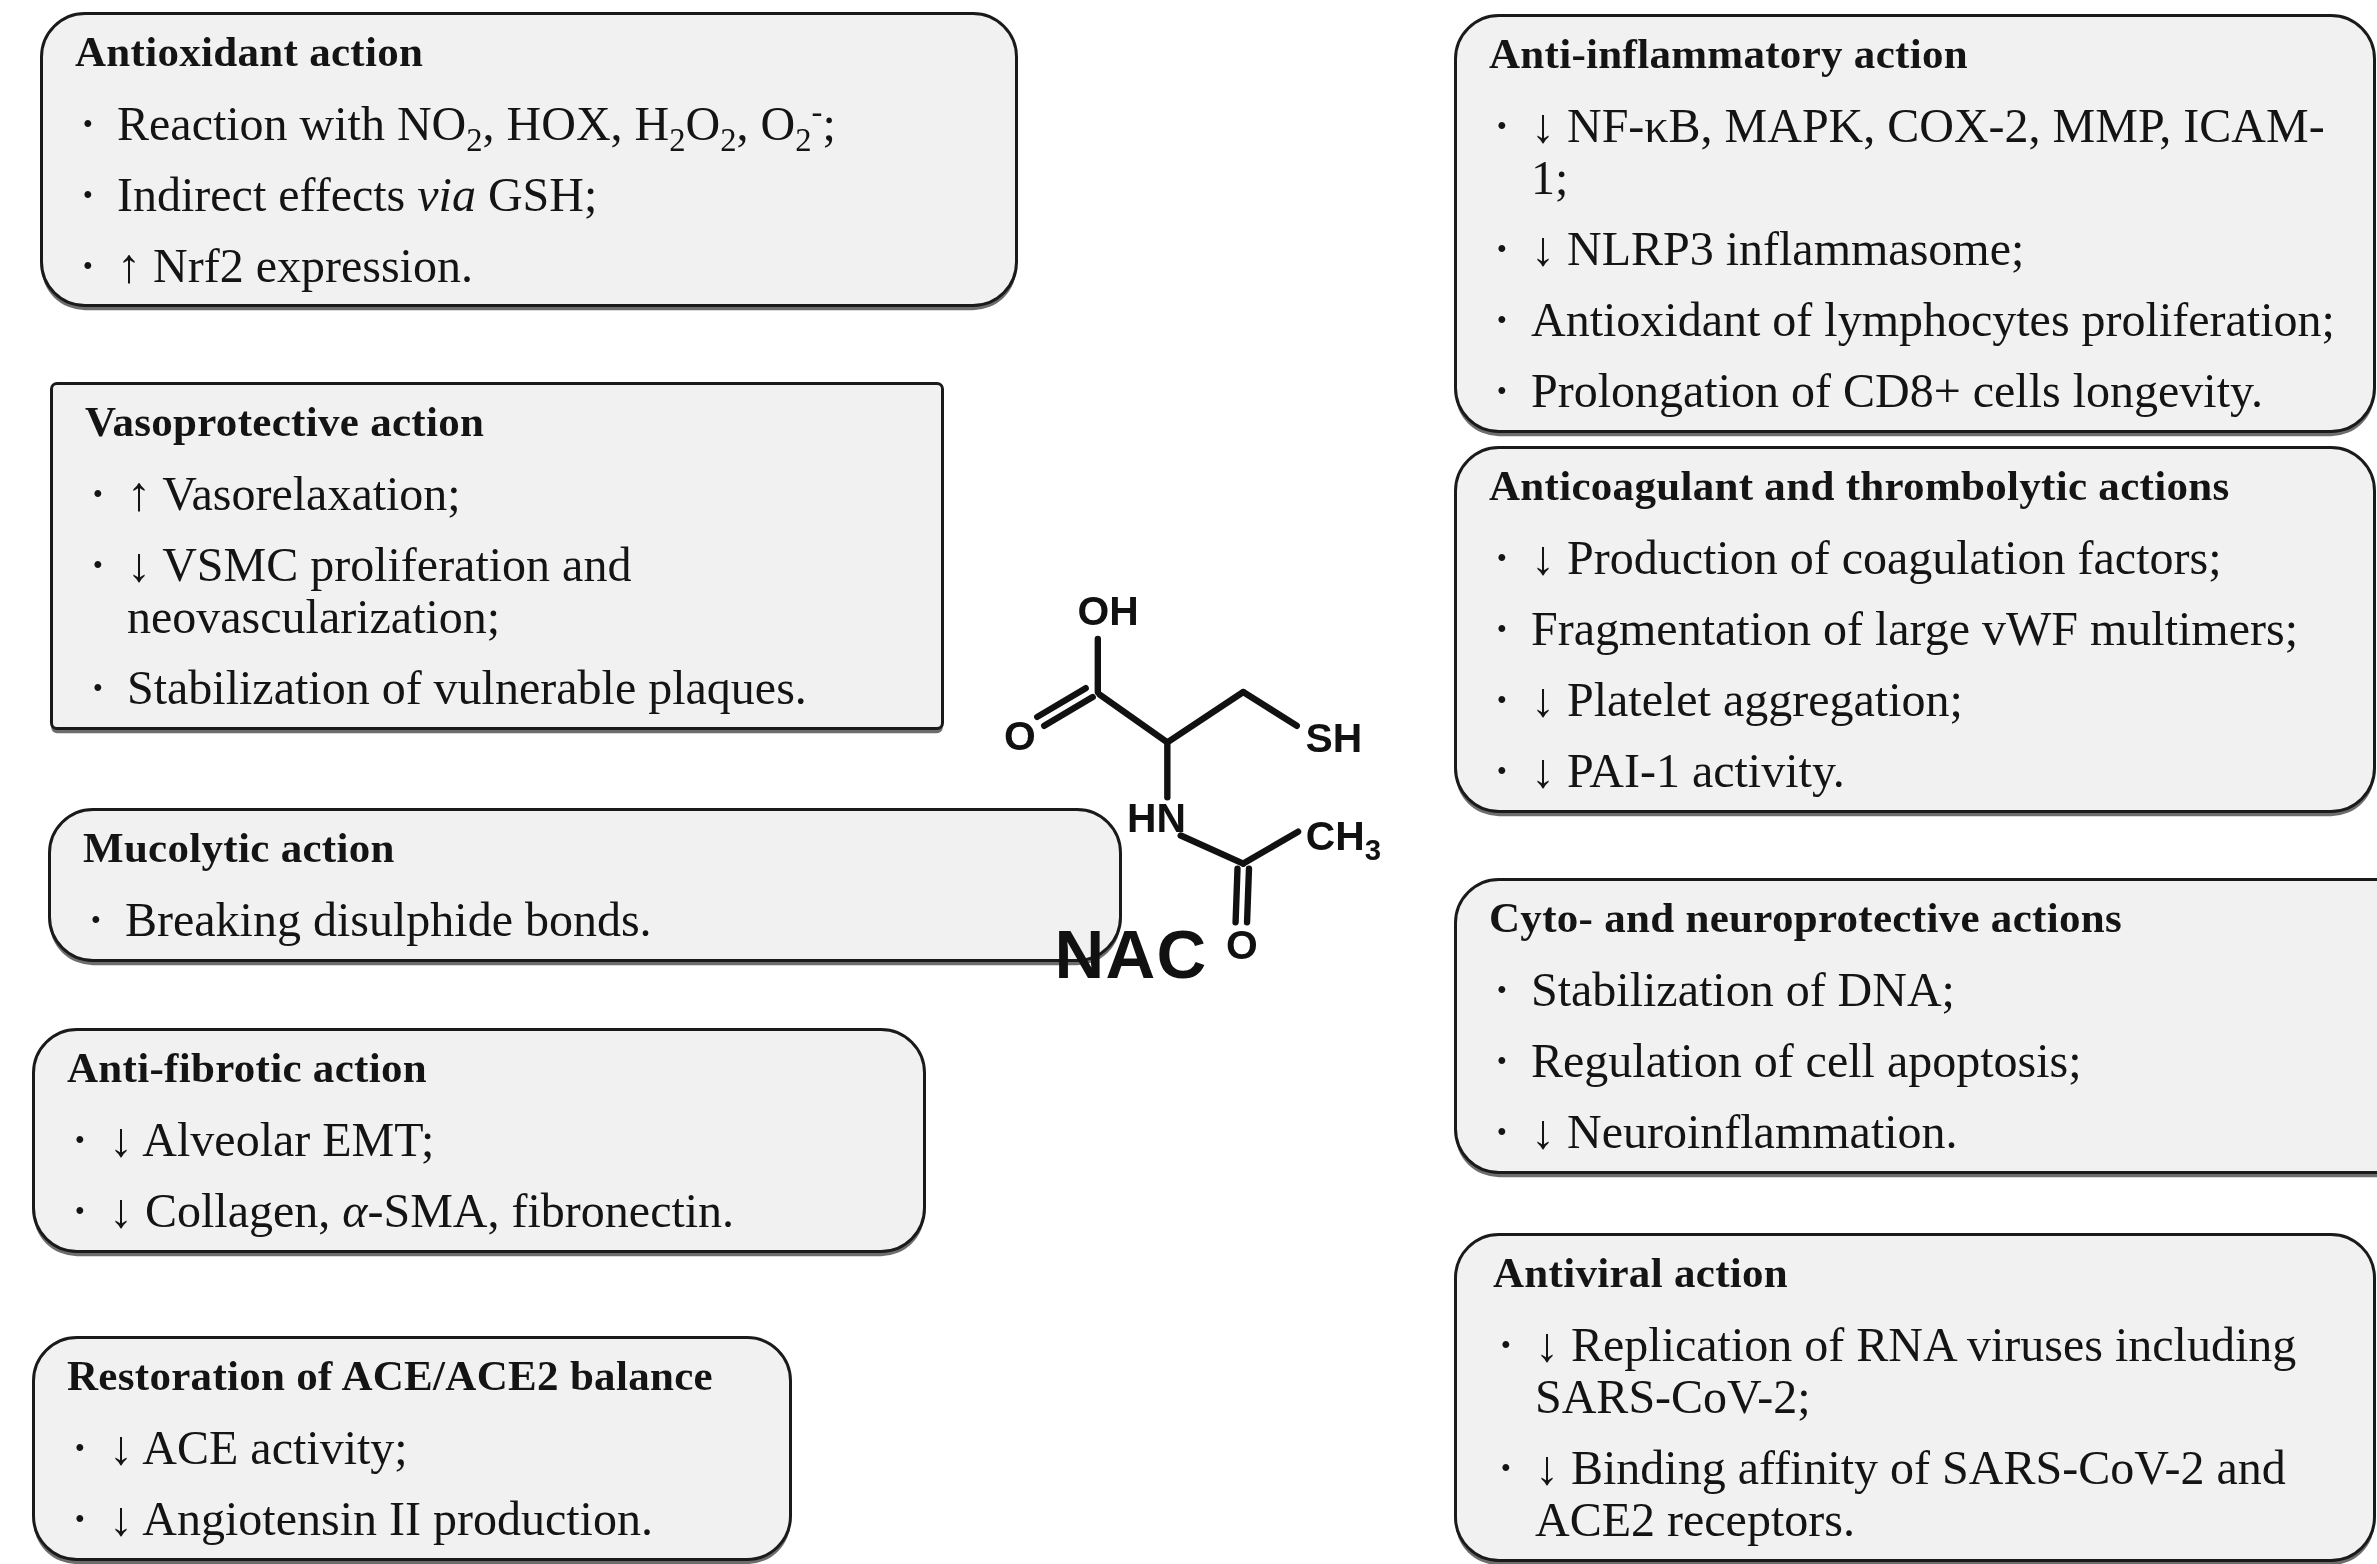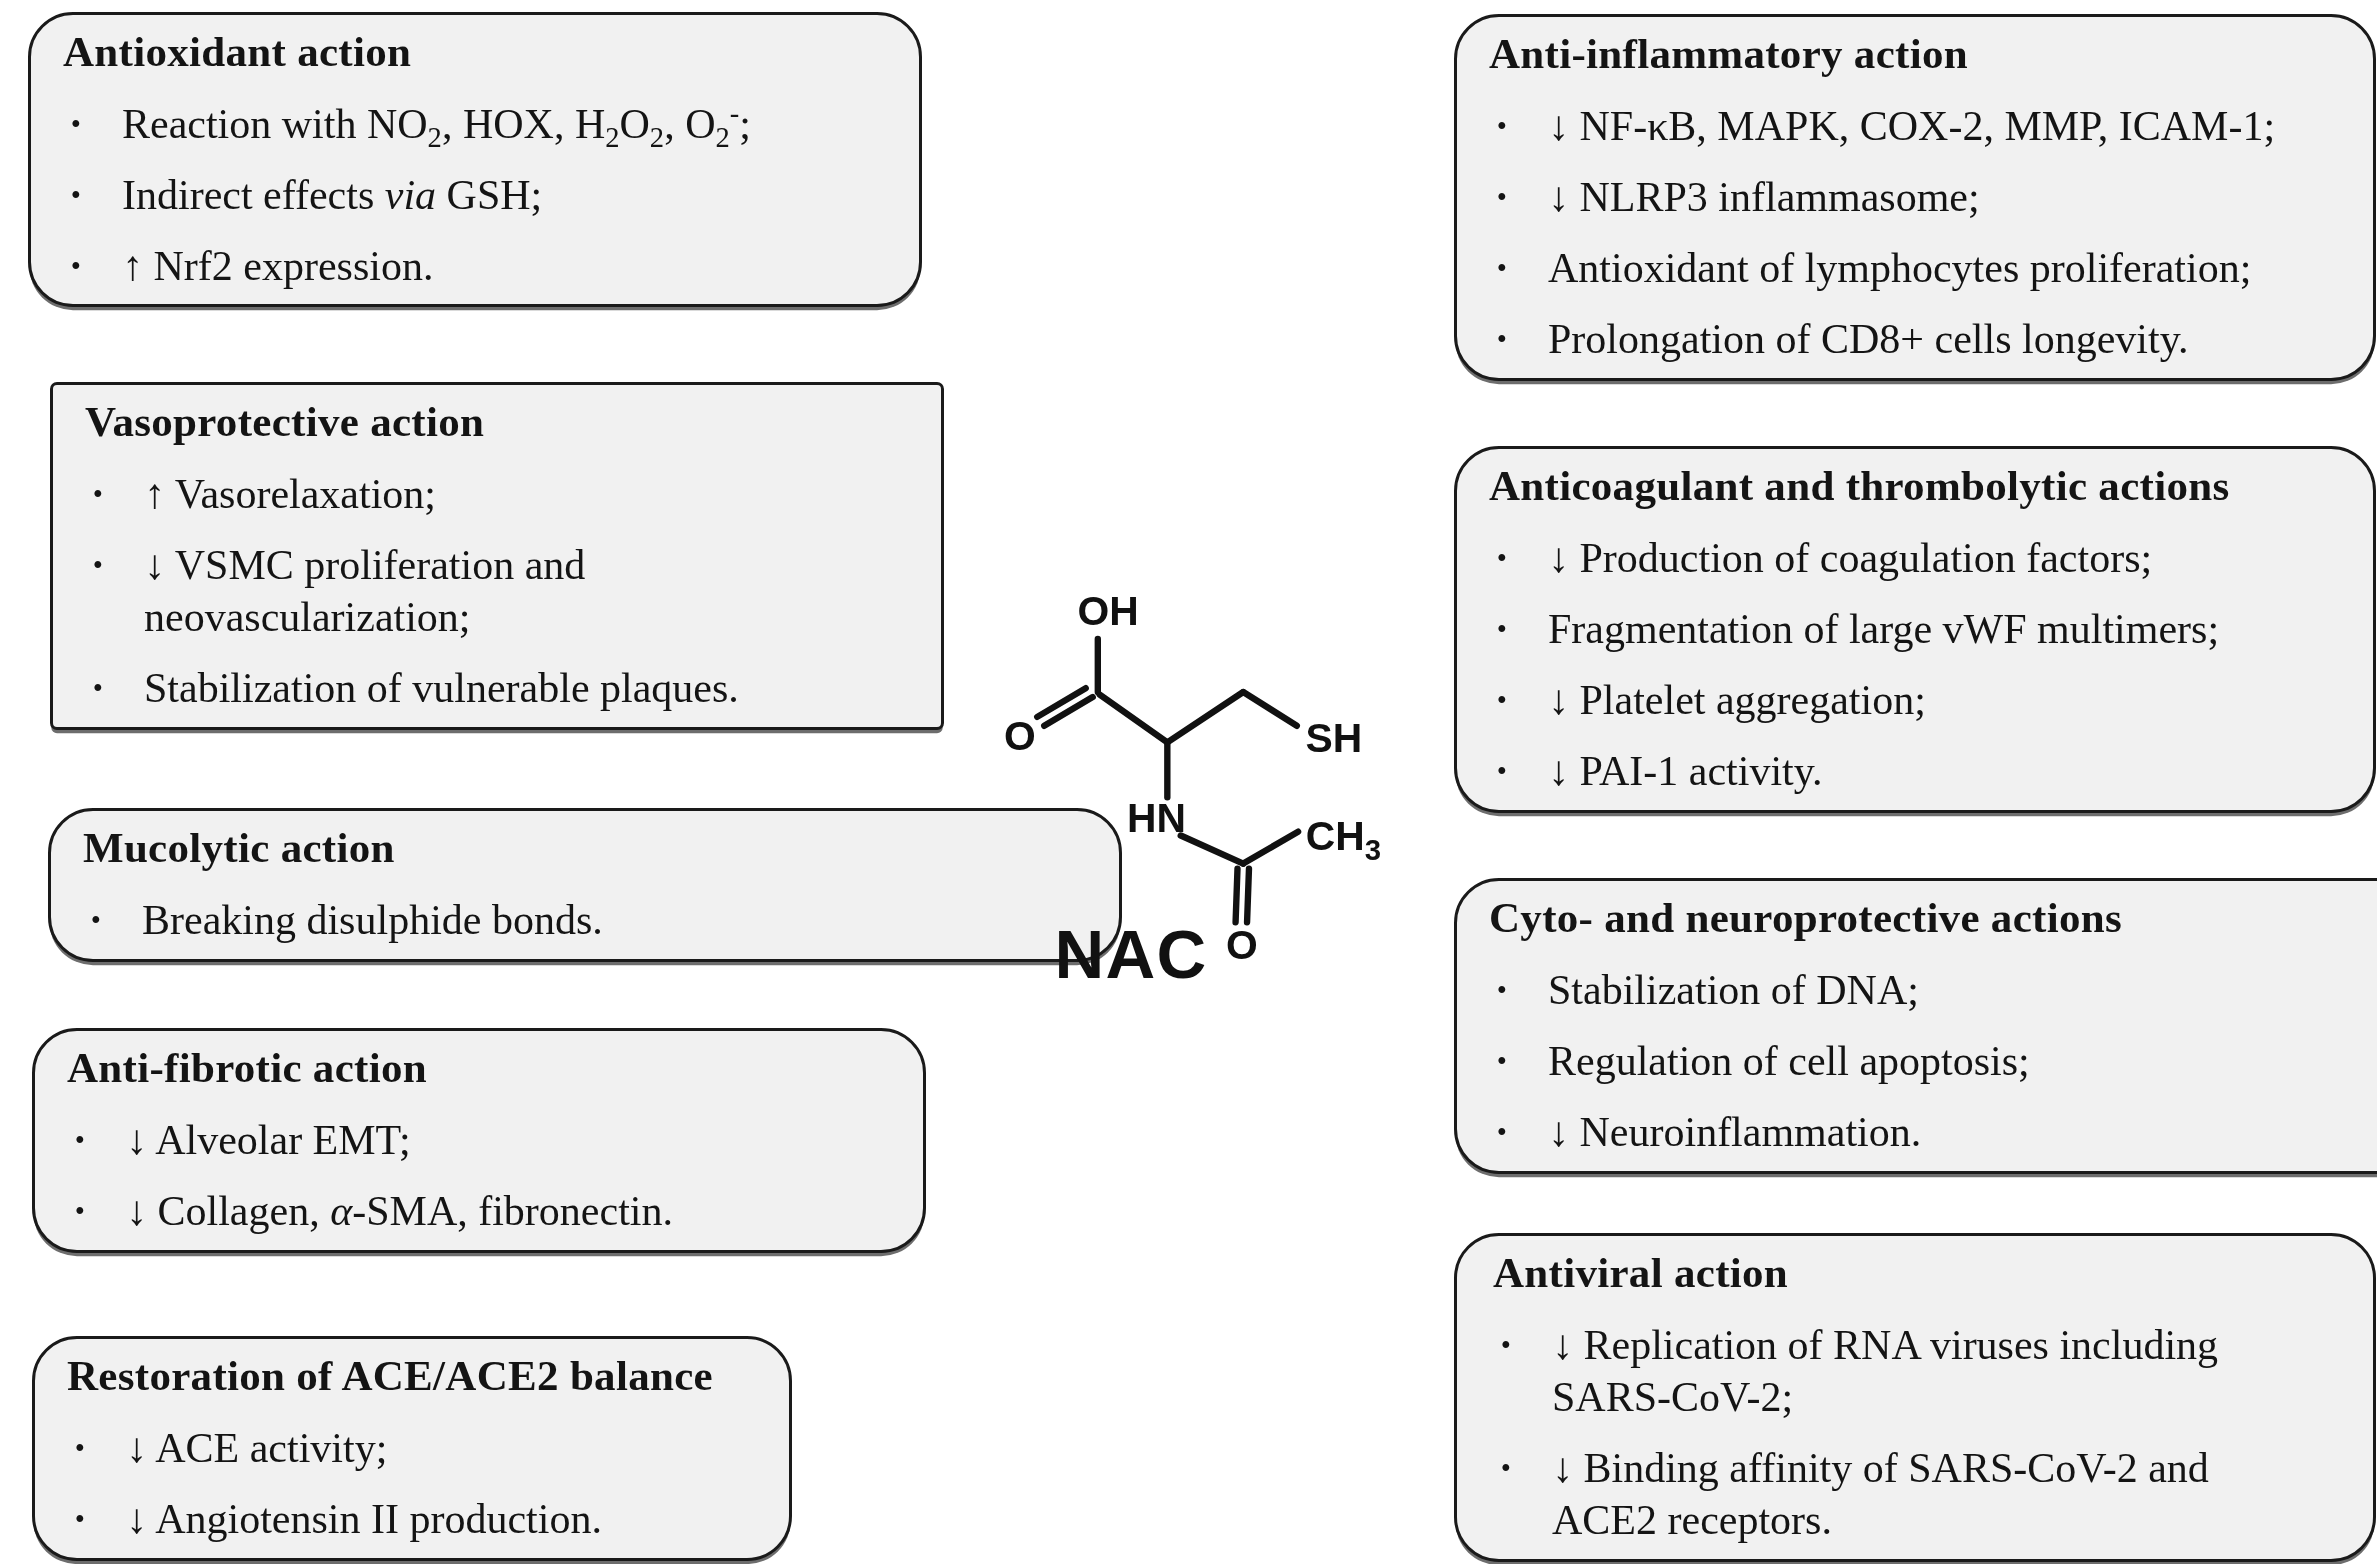--- a/index.html
+++ b/index.html
@@ -20,21 +20,21 @@
   .action-box{
     position:absolute;
     box-sizing:border-box;
     background:var(--box-fill);
     border:3.8px solid var(--box-border);
     border-radius:45px;
     box-shadow:0 4.5px 0 -1.3px rgba(30,30,30,0.65);
     padding:10.2px 19px 12.8px 32px;
   }
   
-  .l1{left:28px;top:11.5px;width:894px;}
+  .l1{left:40px;top:11.5px;width:978px;}
   .l2{left:50px;top:382px;width:894px;border-radius:7px;}
   .l3{left:48px;top:808px;width:1074px;}
   .l4{left:32px;top:1028px;width:894px;}
   .l5{left:32px;top:1336px;width:760px;}
   
   .r1{left:1454px;top:14px;width:922px;}
   .r2{left:1454px;top:446px;width:922px;}
   .r3{left:1454px;top:878px;width:1058px;}
   .r4{left:1454px;top:1233px;width:922px;padding-left:36px;}
 
@@ -51,22 +51,22 @@
   }
   .bullet-row:first-child{margin-top:0;}
   .bullet-icon{
     position:absolute;
     left:7.7px;top:0;
     font-size:29px;
     line-height:52px;
   }
   .bullet-text{
     display:block;
-    margin-left:59px;
-    font-size:42px;
+    margin-left:42px;
+    font-size:48px;
     line-height:52px;
   }
   .bullet-text sub{font-size:68%;line-height:0;}
   .bullet-text sup{font-size:68%;line-height:0;}
 
   .molecule{
     position:absolute;
     left:983px;top:543px;
     width:472px;height:460px;
   }

